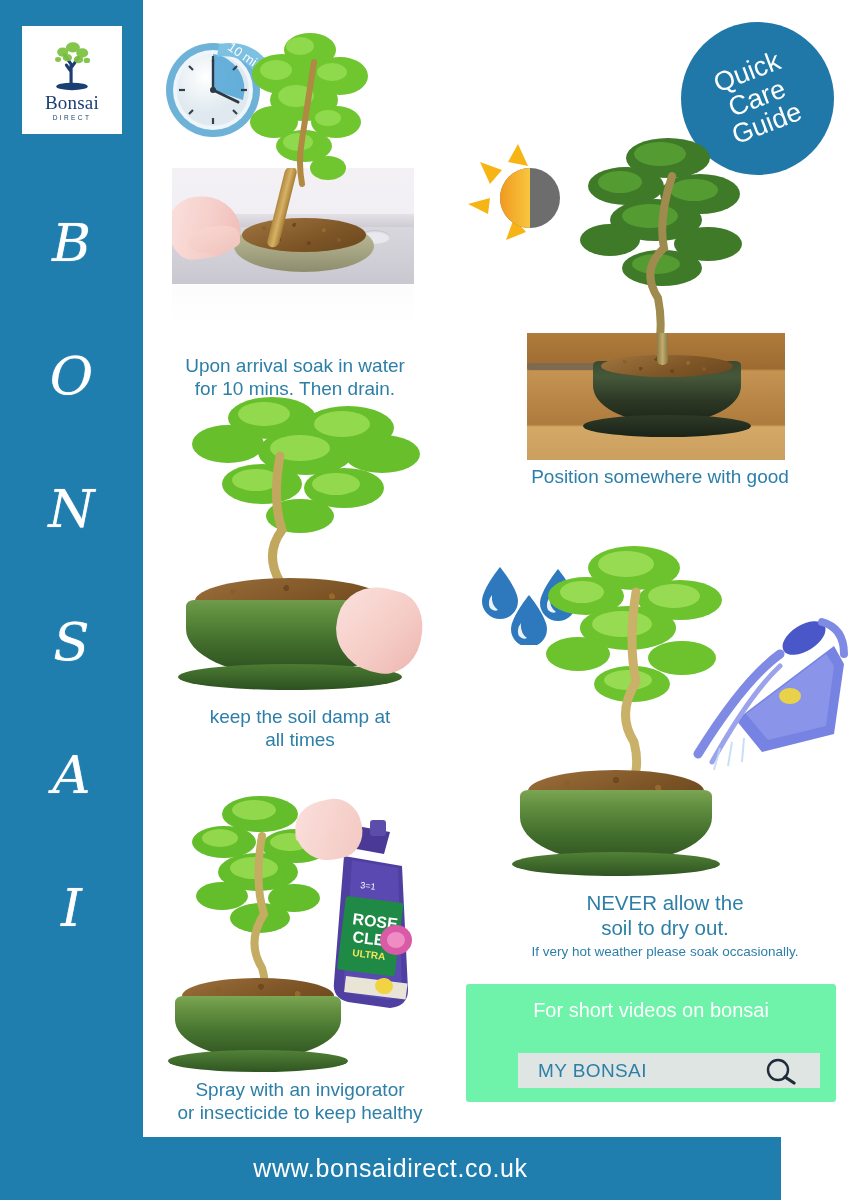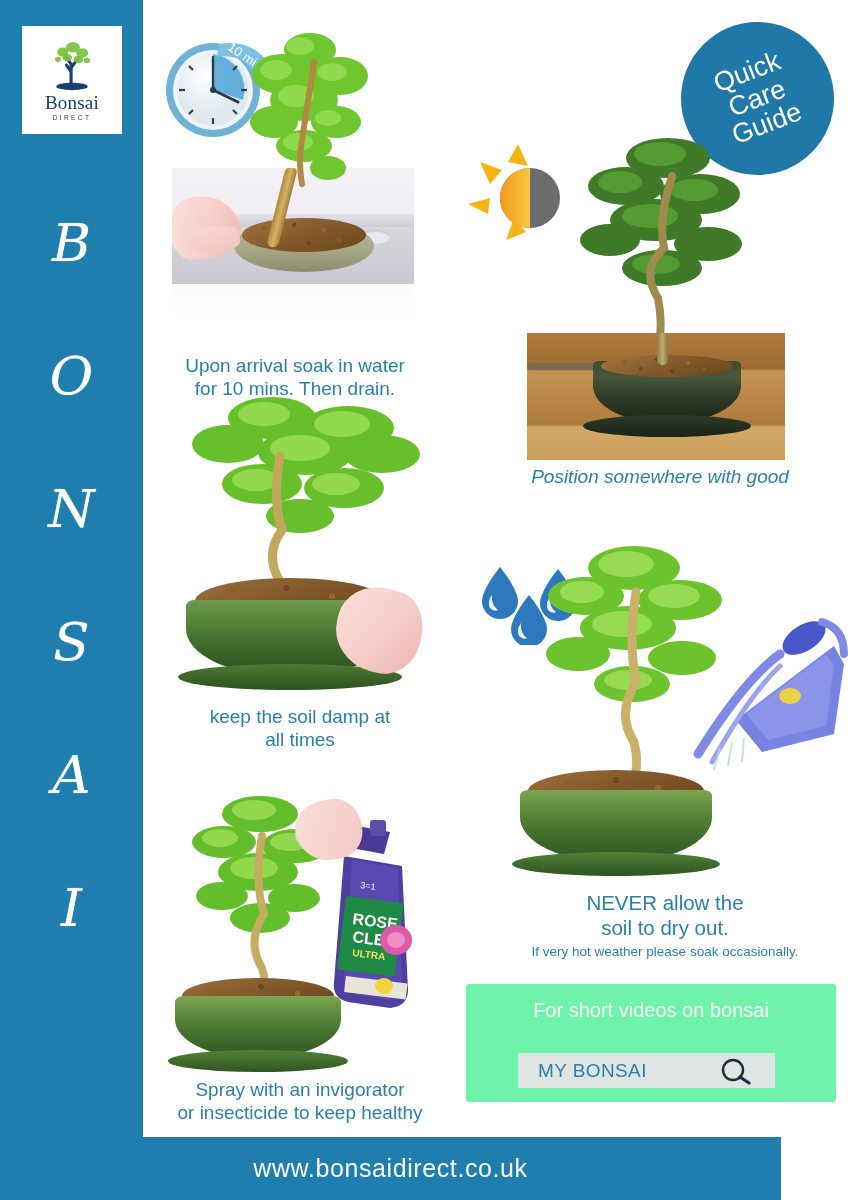--- a/index.html
+++ b/index.html
@@ -172,21 +172,21 @@
   
   .video-box{
     position:absolute; left:466px; top:984px; width:370px; height:118px;
     background:#6ff2a9; border-radius:3px;
     padding-top:14px; text-align:center;
   }
   .video-text{
     color:#ffffff; font-size:20px; line-height:1.25; font-weight:300;
   }
   .search-bar{
-    position:absolute; left:52px; bottom:14px; width:257px; height:35px;
+    position:absolute; left:52px; bottom:14px; width:302px; height:35px;
     background:#dfe5e3; display:flex; align-items:center;
     justify-content:space-between; padding:0 22px 0 20px;gap:11px;
   }
   .search-val{ color:#2d7fa8; font-size:19px; letter-spacing:.4px; }
 </style>
 </head>
 <body>
 
 <div class="sidebar">
 
@@ -329,21 +329,21 @@
 </svg>
 
 <div class="photo" id="photo-sill">
   <div class="bar"></div>
   <div class="pot pot-green"></div>
   <div class="saucer"></div>
   <div class="soil soil-green"></div>
   <div class="trunk2"></div>
 </div>
 
-<div class="cap" style="left:500px; top:465px; width:320px;font-style:italic;">
+<div class="cap" style="left:500px; top:465px; width:320px;">
   <div>Position somewhere with good</div>
 </div>
 
 <svg style="position:absolute;left:176px;top:392px;width:250px;height:220px;" viewBox="0 0 250 220">
   <g fill="#67bf2b">
     <ellipse cx="96" cy="26" rx="44" ry="21"></ellipse>
       <ellipse cx="172" cy="36" rx="46" ry="22"></ellipse>
     <ellipse cx="52" cy="52" rx="36" ry="19"></ellipse>
       <ellipse cx="130" cy="60" rx="48" ry="23"></ellipse>
     <ellipse cx="206" cy="62" rx="38" ry="19"></ellipse>

